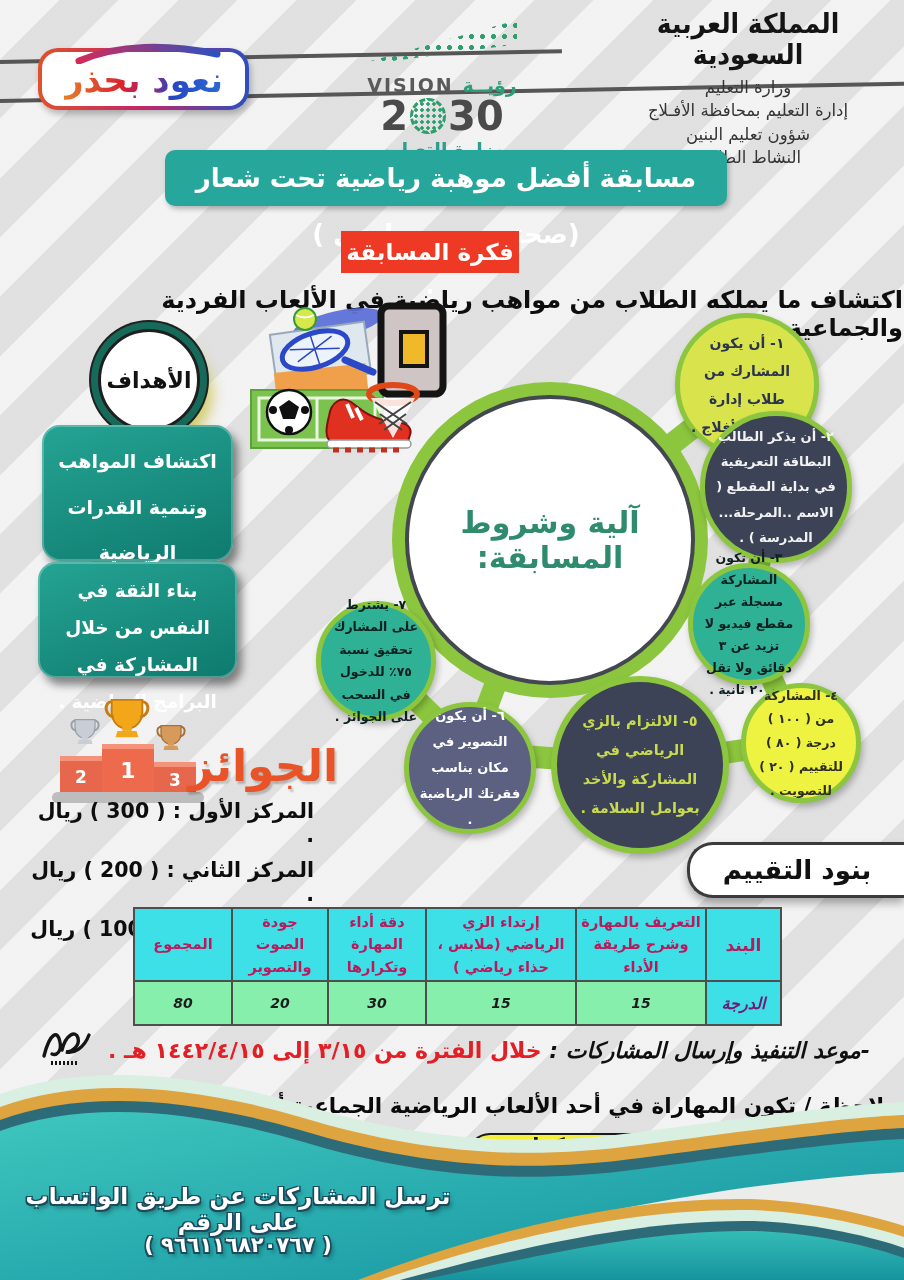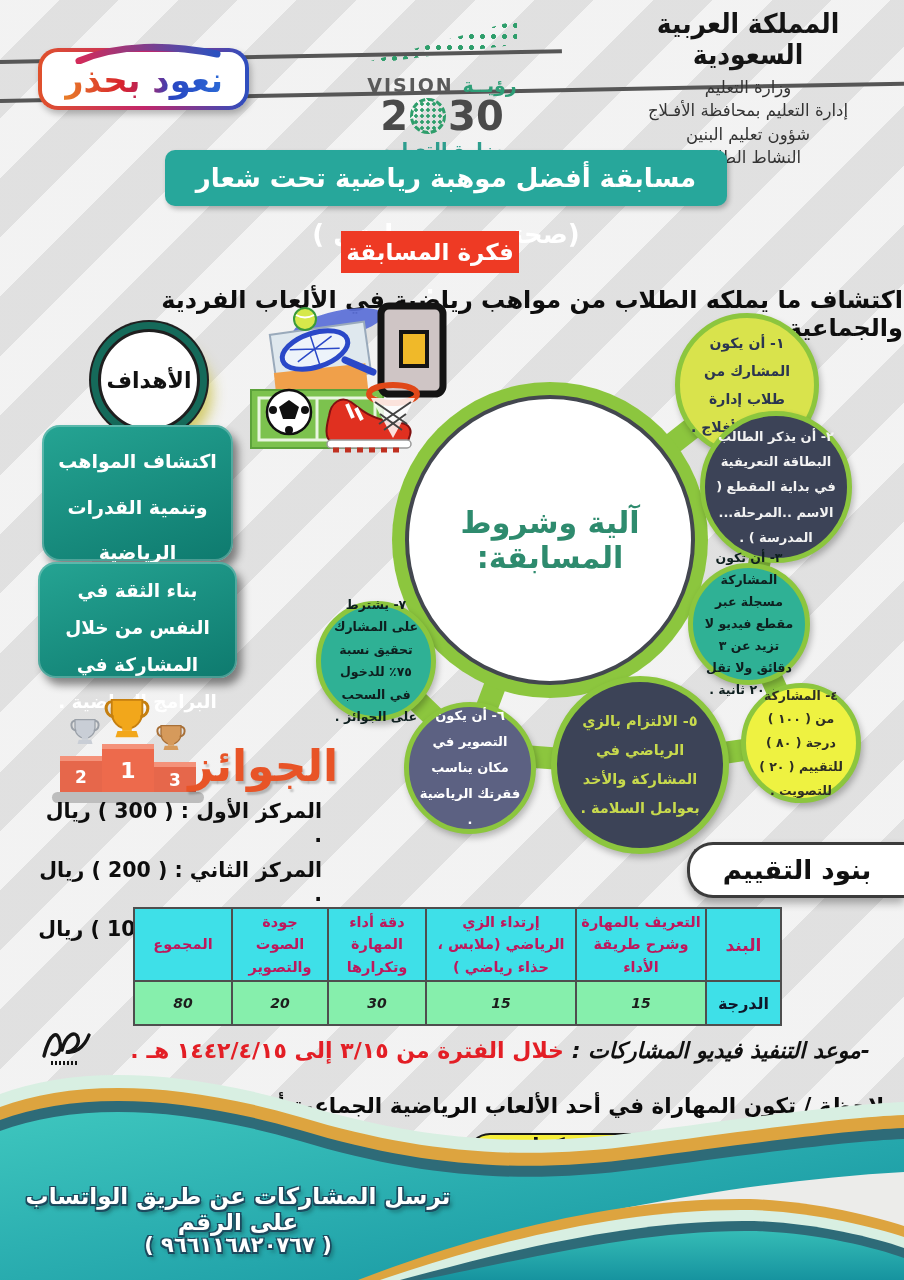--- a/index.html
+++ b/index.html
@@ -68,32 +68,32 @@
   #b6{left:404px;top:686px;width:132px;height:132px;background:#5C6182;color:#fff;font-size:13px;margin-top:16px;}
   #b7{left:316px;top:601px;width:120px;height:120px;background:#2FB195;color:#0e1f1f;font-size:12.5px;line-height:1.8;}
   
   #podium{left:58px;top:700px;width:140px;height:100px;}
   #podium .blk{position:absolute;color:#fff;font-weight:900;text-align:center;background:#ED6A4C;border-top:5px solid #F4927A;}
   #podium #blk1{left:44px;top:44px;width:52px;height:48px;font-size:22px;line-height:44px;}
   #podium #blk2{left:2px;top:56px;width:42px;height:36px;font-size:17px;line-height:32px;background:#E6674B;}
   #podium #blk3{left:96px;top:62px;width:42px;height:30px;font-size:17px;line-height:26px;background:#E6674B;}
   #podium .base{position:absolute;left:-6px;top:92px;width:152px;height:11px;background:#BDBDBD;border-radius:6px;}
   #prize-title{left:198px;top:740px;width:140px;font-size:44px;font-weight:900;color:#E85427;text-shadow:2px 3px 2px rgba(0,0,0,.2);}
-  #prize-lines{left:34px;top:799px;width:288px;font-size:20.5px;font-weight:900;color:#0d0d0d;}
+  #prize-lines{left:26px;top:799px;width:288px;font-size:20.5px;font-weight:900;color:#0d0d0d;}
   #prize-lines div{margin-bottom:11px;}
   
   #eval-pill{right:0;top:842px;width:214px;height:50px;background:#fff;border:3px solid #3b3b3b;border-right:none;
     border-radius:26px 0 0 26px;display:flex;align-items:center;justify-content:center;font-size:26px;font-weight:900;color:#111;
     box-shadow:0 5px 8px rgba(0,0,0,.3);}
   #eval-table{left:133px;top:907px;direction:rtl;border-collapse:collapse;background:#EAEAEA;}
   #eval-table td{border:2px solid #4e4e4e;text-align:center;vertical-align:middle;padding:2px 4px;}
   #eval-table .hd{background:#3EE0E8;color:#be185d;font-weight:900;font-size:14.5px;line-height:1.55;height:55px;}
   #eval-table .corner{font-size:17px;}
   #eval-table .val{font-size:14px;font-weight:700;color:#1d1d1d;height:38px;background:#86efac;font-style:italic;}
-  #eval-table .rowlab{background:#3EE0E8;color:#0f172a;font-weight:900;font-size:16px;}
+  #eval-table .rowlab{background:#3EE0E8;color:#701a75;font-weight:900;font-size:16px;font-style:italic;}
   
   #schedule{right:34px;top:1038px;font-size:22px;font-weight:900;}
   #schedule .lab{color:#101010;font-style:italic;}
   #schedule .val{color:#E31E25;margin-top:20px;}
   #note{right:6px;top:1093px;font-size:21.5px;font-weight:700;color:#0a0a0a;}
   #examples{left:467px;top:1133px;width:416px;height:46px;background:#F6EF39;border:2.5px solid #1a1a1a;border-radius:23px;
     display:flex;align-items:center;justify-content:center;font-size:21px;font-weight:900;color:#111;
     box-shadow:2px 4px 5px rgba(0,0,0,.35);}
   #stamp{left:36px;top:1022px;}
   
@@ -263,21 +263,21 @@
       <td class="val">15</td>
       <td class="val">15</td>
       <td class="val">30</td>
       <td class="val">20</td>
       <td class="val">80</td>
     </tr>
   </tbody>
     </table>
 
   <div id="schedule" class="abs rtl">
-    <span class="lab">-موعد التنفيذ فيديو المشاركات :</span>
+    <span class="lab">-موعد التنفيذ وإرسال المشاركات :</span>
     <span class="val">خلال الفترة من ٣/١٥ إلى ١٤٤٢/٤/١٥ هـ .</span>
   </div>
   <svg id="stamp" class="abs" width="62" height="50" viewBox="0 0 62 50">
     <path d="M8,34 C14,10 22,8 24,20 C26,30 20,34 16,32 M26,28 C30,12 40,8 42,16 C44,24 36,30 30,30 C38,32 48,26 53,13" stroke="#151515" stroke-width="3.4" fill="none" stroke-linecap="round"></path>
     <path d="M15,41 h28" stroke="#151515" stroke-width="4" stroke-dasharray="2 2"></path>
   </svg>
   <div id="note" class="abs rtl">ملاحظة / تكون المهاراة في أحد الألعاب الرياضية الجماعية أو الفردية</div>
   <div id="examples" class="abs rtl">( كرة قدم, سلة, دراجة هوائية, كراتيه, .... الخ ) .</div>
 
   <svg id="wave" class="abs" viewBox="0 0 904 215" preserveAspectRatio="none">

